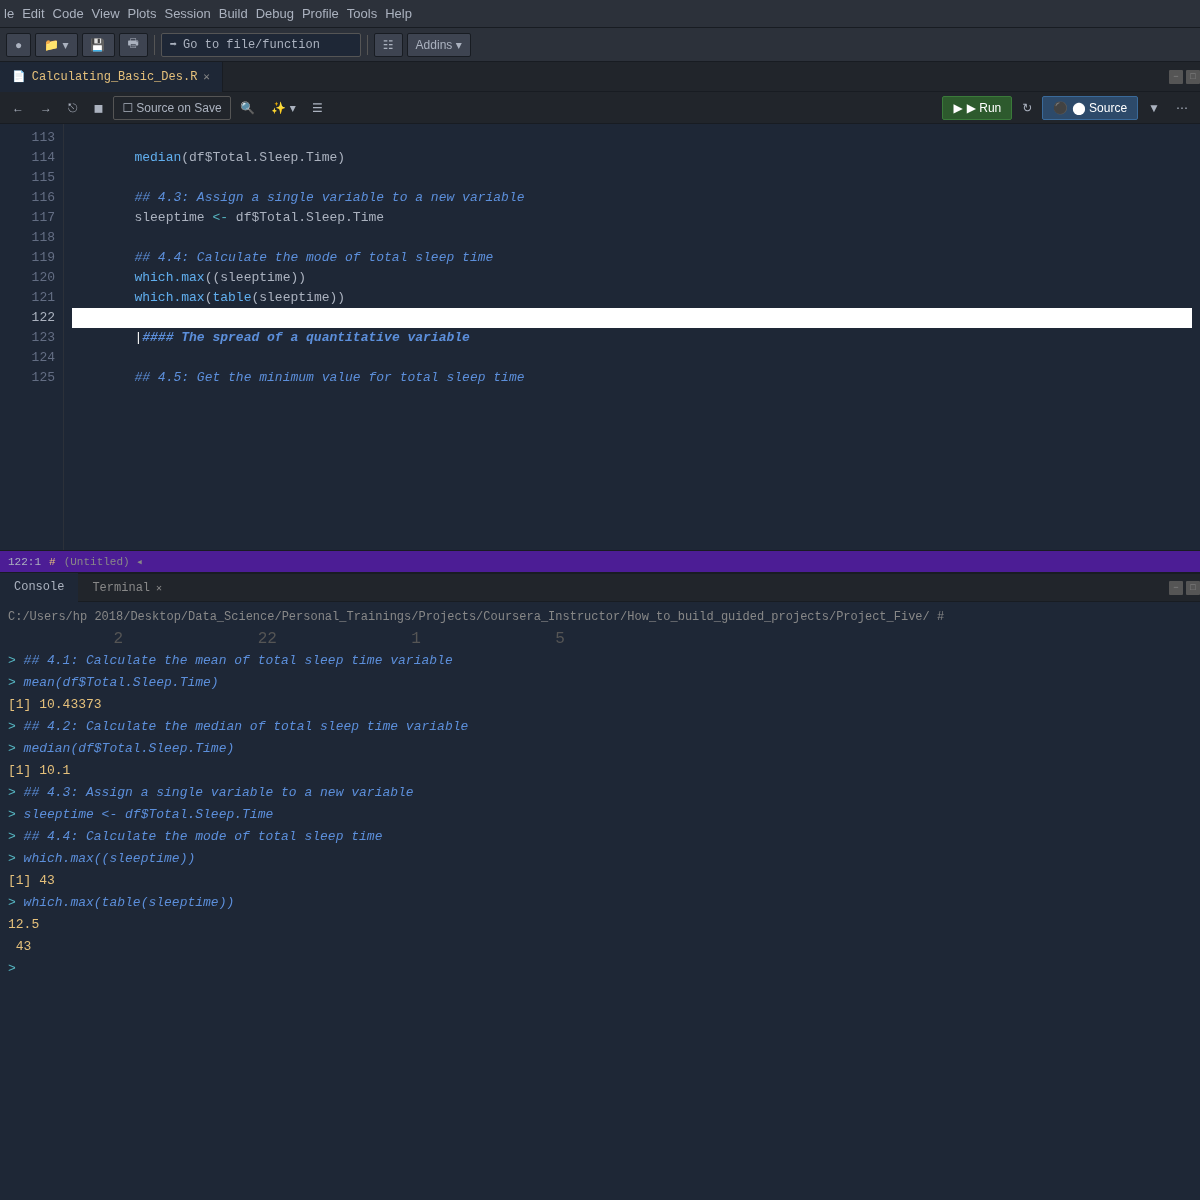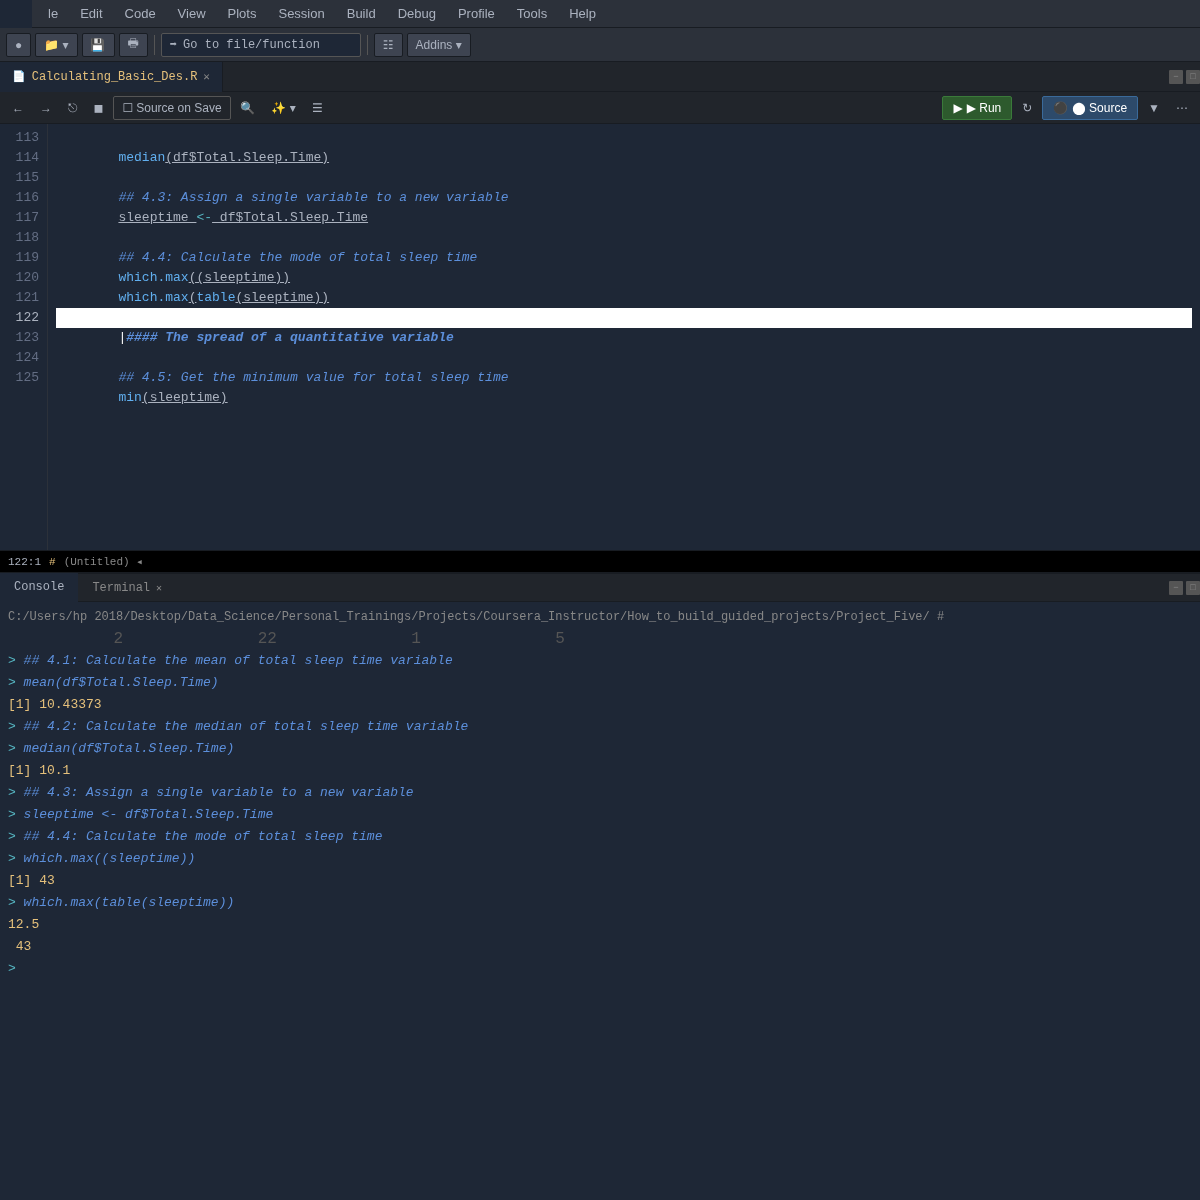--- a/index.html
+++ b/index.html
@@ -12,24 +12,22 @@
       width: 1200px;
       height: 1200px;
     }
 
     
     #menubar {
       background: #2c313a;
       display: flex;
       align-items: center;
       height: 28px;
-      padding: 0 12px;
-      gap: 14px;
+      padding: 0 0;
       border-bottom: 1px solid #181c22;
-      margin-left: 32px;
     }
     .menu-item {
       color: #abb2bf;
       font-family: Arial, sans-serif;
       font-size: 13px;
       cursor: pointer;
       padding: 2px 4px;
     }
 
     
@@ -158,20 +156,21 @@
       gap: 4px;
       border-radius: 2px;
     }
 
     
     #code-editor {
       flex: 1;
       display: flex;
       overflow: hidden;
       background: #1e2736;
+      margin-left: 16px;
     }
     #line-numbers {
       background: #1e2736;
       color: #636d83;
       padding: 4px 8px;
       text-align: right;
       min-width: 48px;
       font-size: 13px;
       line-height: 20px;
       user-select: none;
@@ -187,31 +186,31 @@
       line-height: 20px;
       overflow: hidden;
     }
     .code-line { height: 20px; white-space: pre; }
     .code-line.active-line { background: #ffffff; }
 
     
     .c-comment { color: #5c8fdb; font-style: italic; }
     .c-func { color: #61afef; }
     .c-operator { color: #56b6c2; }
-    .c-normal { color: #abb2bf; text-decoration: underline; }
+    .c-normal { color: #abb2bf; }
     .c-section { color: #5c8fdb; font-style: italic; font-weight: bold; }
     .cursor-line::before {
       content: '|';
       color: #fff;
       font-weight: 100;
     }
 
     
     #status-bar {
-      background: #000000;
+      background: #4c1d95;
       display: flex;
       align-items: center;
       height: 22px;
       padding: 0 8px;
       font-size: 11px;
       color: #888;
       border-top: 1px solid #181c22;
       gap: 8px;
     }
     .status-pos { color: #abb2bf; }
@@ -399,23 +398,20 @@
         <span class="c-func">which.max</span><span class="c-normal">(</span><span class="c-func">table</span><span class="c-normal">(sleeptime))</span>
       </div>
       <div class="code-line">&nbsp;</div>
       <div class="code-line active-line">
         <span class="c-section"><span class="cursor-line"></span>#### The spread of a quantitative variable</span>
       </div>
       <div class="code-line">&nbsp;</div>
       <div class="code-line">
         <span class="c-comment">## 4.5: Get the minimum value for total sleep time</span>
       </div>
-      <div class="code-line">
-        <span class="c-func">min</span><span class="c-normal">(sleeptime)</span>
-      </div>
     </div>
   </div>
 
   <div id="status-bar">
     <span class="status-pos">122:1</span>
     <span class="status-hash">#</span>
     <span class="status-file">(Untitled) ◂</span>
     <span class="status-type">R Script</span>
   </div>
 </div>

